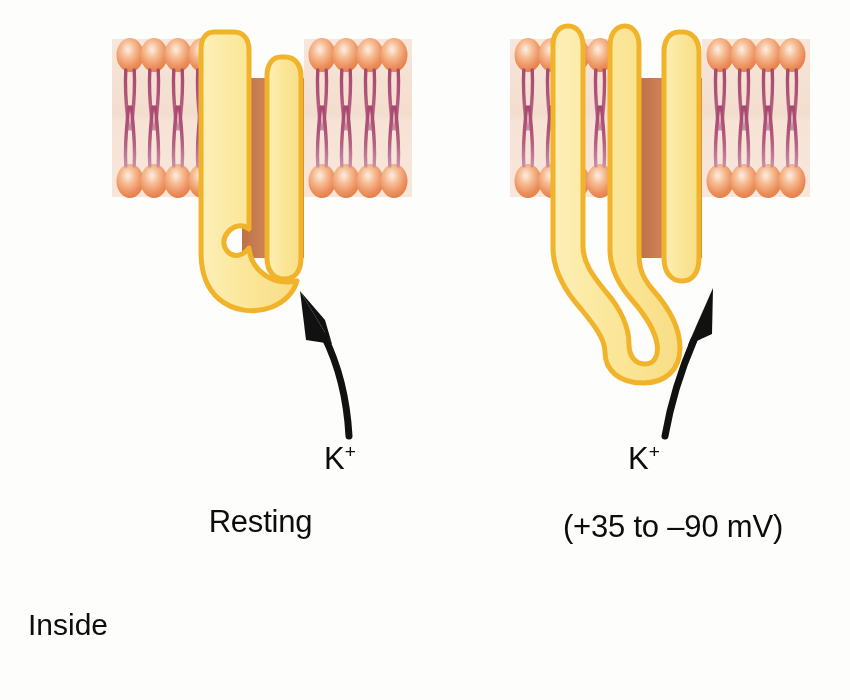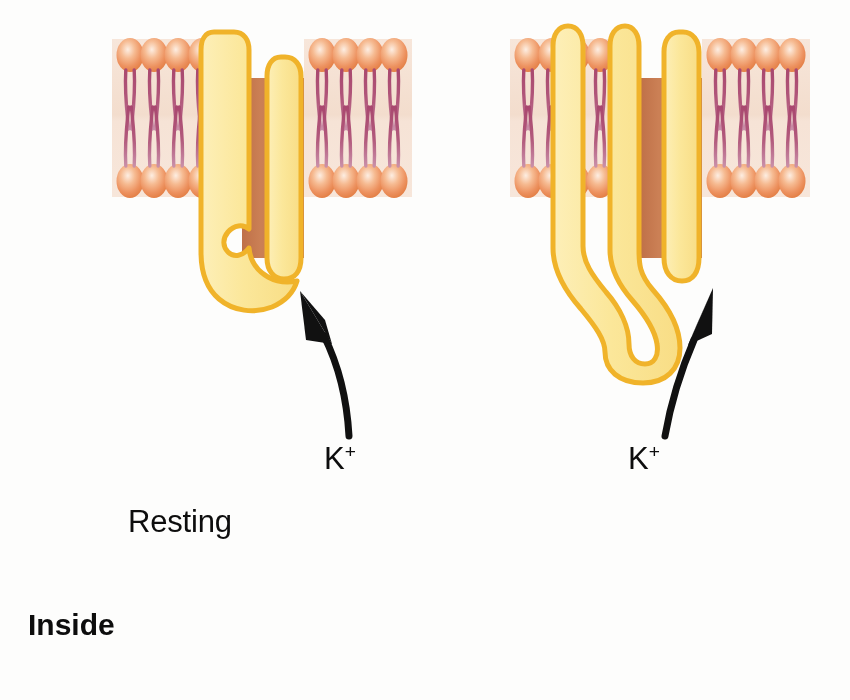--- a/index.html
+++ b/index.html
@@ -25,40 +25,40 @@
   }
   .lbl {
     position: absolute;
     color: #0d0d0d;
     font-family: "Liberation Sans", sans-serif;
     white-space: nowrap;
     line-height: 1.12;
   }
   .panel-caption {
     font-size: 31px;
-    text-align: left;
+    text-align: center;
     font-weight: 400;
     letter-spacing: -0.2px;
   }
   .panel-caption .volt {
     display: block;
     margin-top: 5px;
   }
   .ion-label {
     font-size: 31px;
     font-weight: 400;
   }
   .ion-label sup {
     font-size: 0.62em;
     vertical-align: super;
     line-height: 0;
   }
   .side-label {
     font-size: 30px;
-    font-weight: 700;
+    font-weight: 400;
   }
   #cap-left {
     left: 128px;
     top: 505px;
     width: 265px;
   }
   #cap-right {
     left: 508px;
     top: 505px;
     width: 330px;
@@ -236,15 +236,16 @@
 
 <div class="lbl ion-label" id="ion-right">
   <span>K</span><sup>+</sup>
 </div>
 
 <div class="lbl panel-caption" id="cap-left">
   <span>Resting</span>
 </div>
 
 <div class="lbl panel-caption" id="cap-right">
+  <span class="volt">(+35 to –90 mV)</span>
 </div>
 
 <div class="lbl side-label" id="inside-label">Inside</div>
 
 </body></html>

